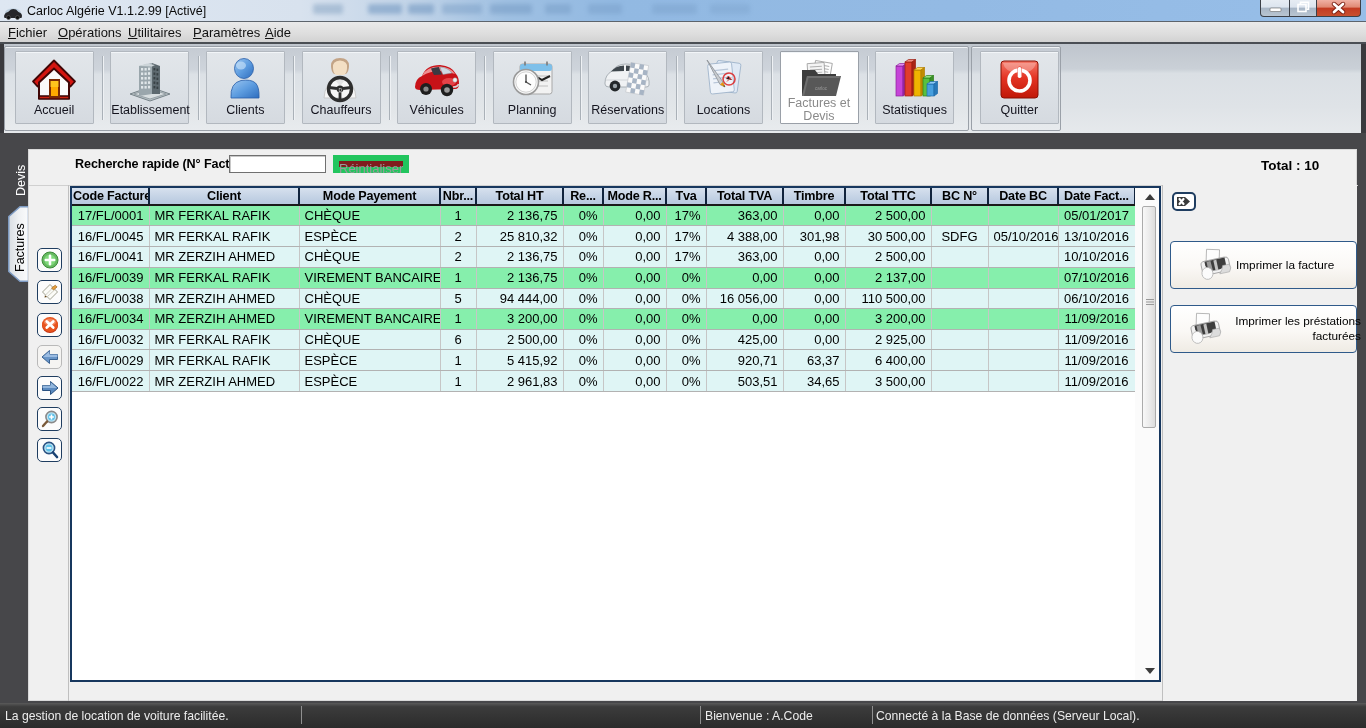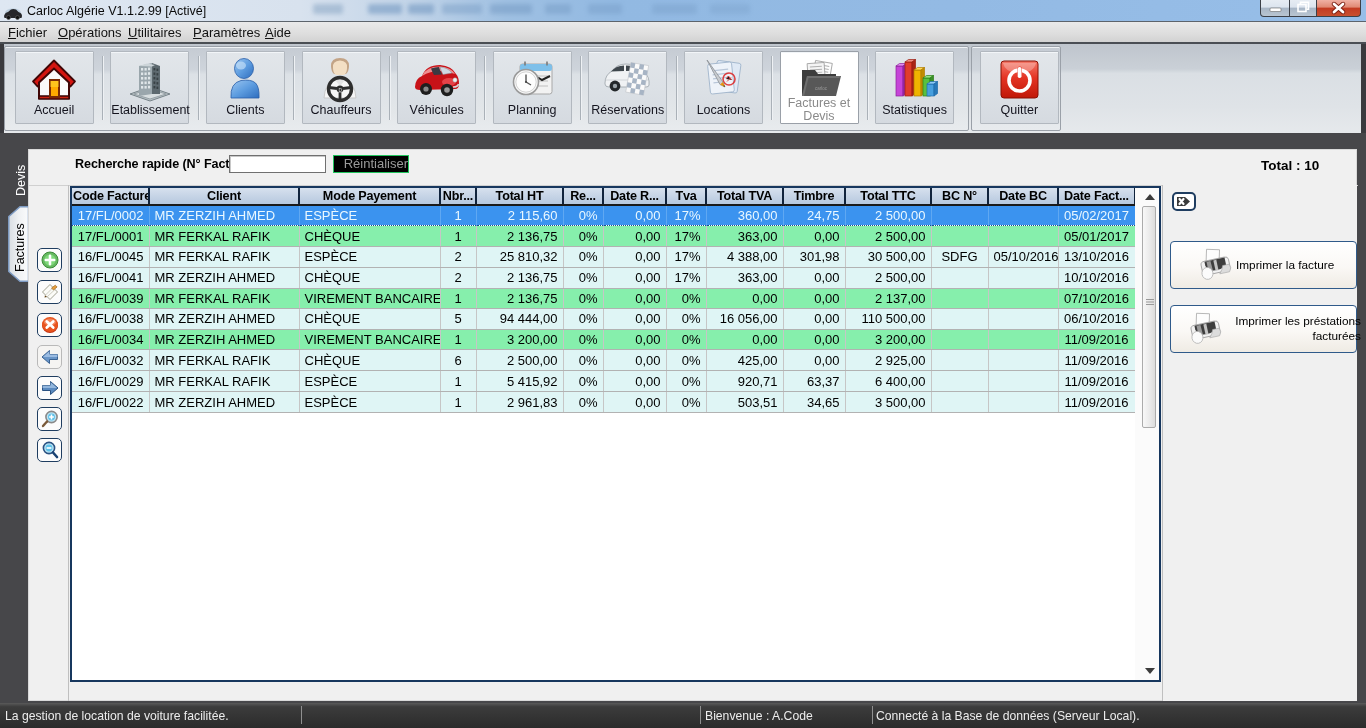--- a/index.html
+++ b/index.html
@@ -48,21 +48,21 @@
 .tbtn svg { position:absolute; left:50%; transform:translateX(-50%); top:4px; }
 
 
 #main { left:0; top:133px; width:1366px; height:570px; background:#47474a; }
 #panel { position:absolute; left:28px; top:16px; width:1329px; height:552px; background:#F0F0F0;
   border:1px solid #d9d9d9; }
 
 
 #searchlbl { left:16px; top:7px; font-size:12.6px; font-weight:bold; color:#000; letter-spacing:-0.1px;padding-left:30px; }
 #searchbox { left:200px; top:5px; width:97px; height:18px; background:#fff; border:1px solid #707070; box-shadow:inset 1px 1px 0 #c8c8c8; }
-#resetbtn { left:304px; top:5px; width:76px; height:18px; background:#000000; border:1px solid #22c55e; text-align:right; font-size:13px; color:#9a9a9a; line-height:16px; }
+#resetbtn { left:304px; top:5px; width:76px; height:18px; background:#7f1d1d; border:6px solid #22c55e; text-align:right; font-size:13px; color:#9a9a9a; line-height:16px; }
 #totallbl { left:1232px; top:8px; font-size:13.5px; font-weight:bold; color:#000; }
 
 
 #vline1 { left:39px; top:35px; width:1px; height:516px; background:#bfbfbf; }
 #vline2 { left:1133px; top:35px; width:1px; height:516px; background:#bfbfbf; }
 #hline1 { left:0px; top:35px; width:1329px; height:1px; background:#d0d0d0; }
 
 
 .sbtn { position:absolute; left:8px; width:25px; height:24px; background:#FCFCFC; border:1.5px solid #1F3D60; border-radius:5px; }
 .sbtn.dis { border-color:#b9b9b9; background:#F5F4F2; }
@@ -482,47 +482,31 @@
             <col style="width:77px">
           </colgroup>
           <thead>
             <tr>
               <th>Code Facture</th>
               <th>Client</th>
               <th>Mode Payement</th>
               <th>Nbr...</th>
               <th>Total HT</th>
               <th>Re...</th>
-              <th>Date R...</th>
+              <th>Mode R...</th>
               <th>Tva</th>
               <th>Total TVA</th>
               <th>Timbre</th>
               <th>Total TTC</th>
               <th>BC N°</th>
               <th>Date BC</th>
               <th>Date Fact...</th>
             </tr>
           </thead>
           <tbody>
-            <tr class="sel">
-              <td class="r">17/FL/0002</td>
-              <td class="l">MR ZERZIH AHMED</td>
-              <td class="l">ESPÈCE</td>
-              <td class="c">1</td>
-              <td class="r">2 115,60</td>
-              <td class="r">0%</td>
-              <td class="r">0,00</td>
-              <td class="r">17%</td>
-              <td class="r">360,00</td>
-              <td class="r">24,75</td>
-              <td class="r">2 500,00</td>
-              <td class="c"></td>
-              <td class="c"></td>
-              <td class="c">05/02/2017</td>
-            </tr>
             <tr class="wh">
               <td class="r">17/FL/0001</td>
               <td class="l">MR FERKAL RAFIK</td>
               <td class="l">CHÈQUE</td>
               <td class="c">1</td>
               <td class="r">2 136,75</td>
               <td class="r">0%</td>
               <td class="r">0,00</td>
               <td class="r">17%</td>
               <td class="r">363,00</td>

